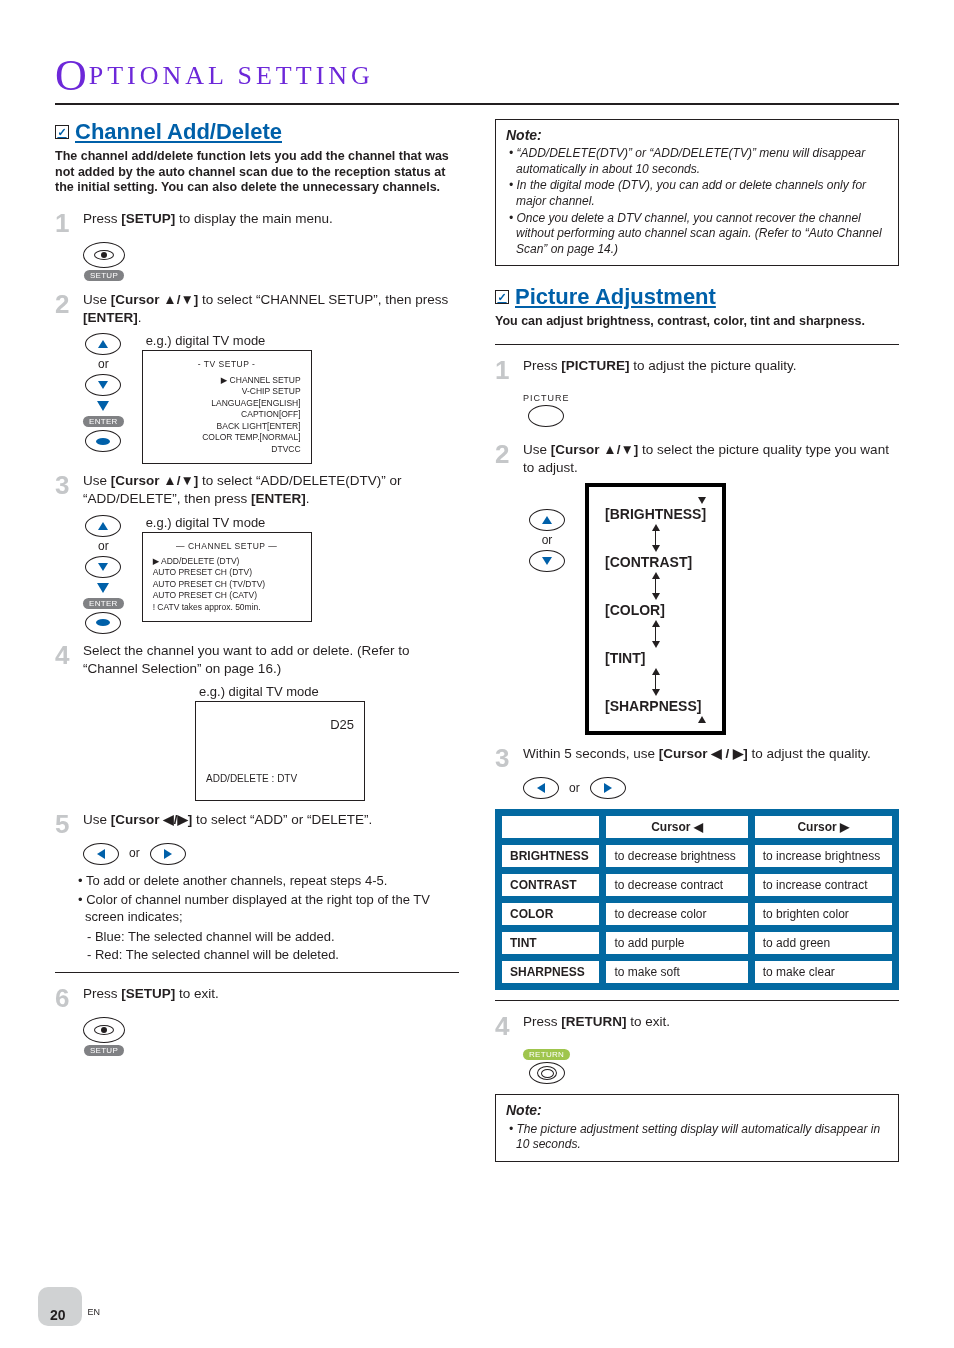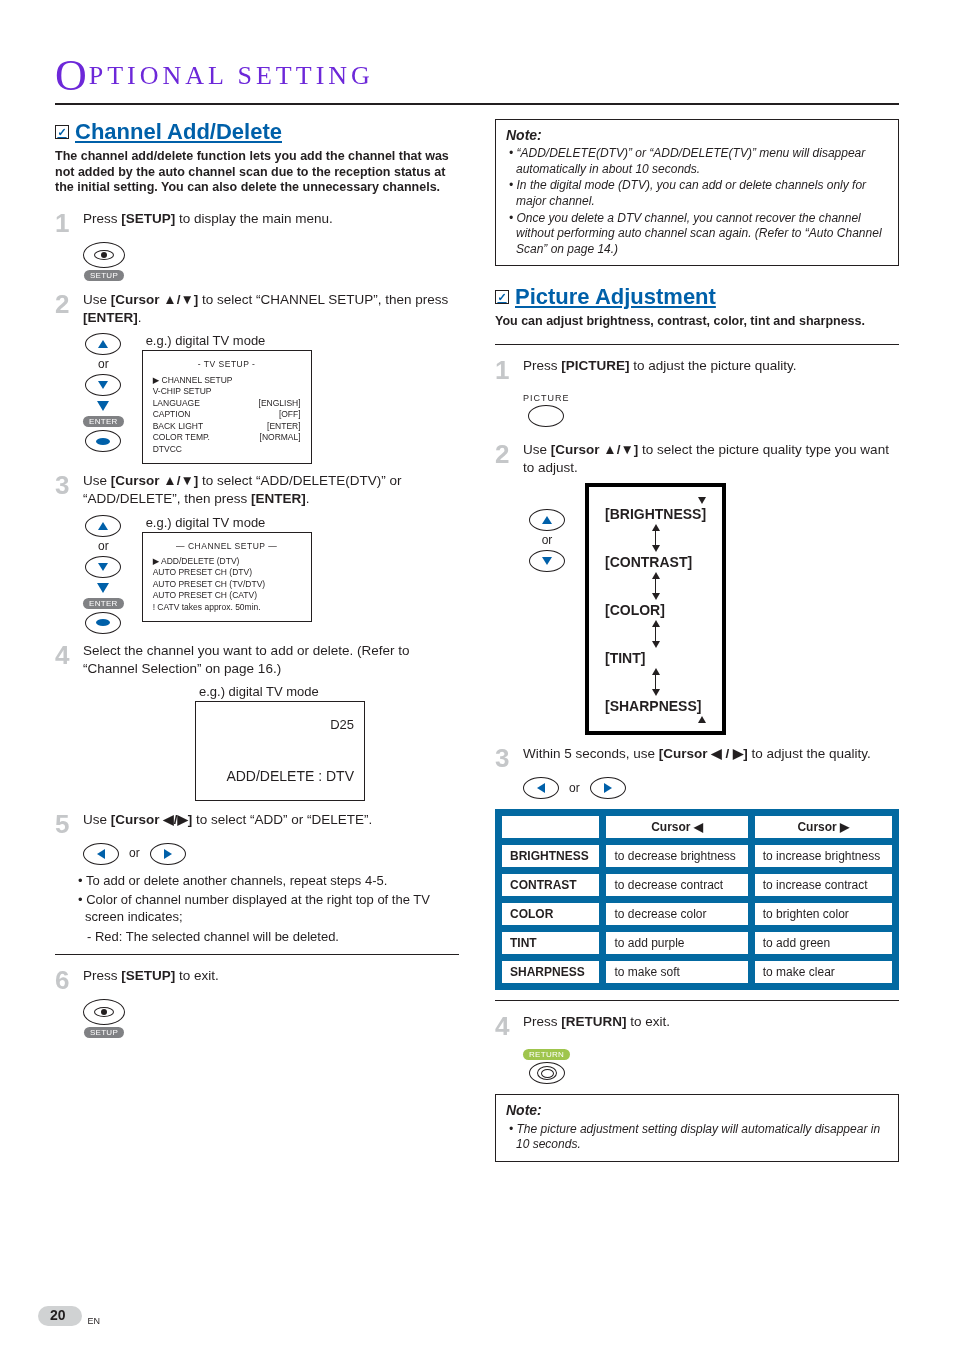--- a/index.html
+++ b/index.html
@@ -30,42 +30,42 @@
   .tri-right { border-top:5px solid transparent; border-bottom:5px solid transparent; border-left:8px solid #0060a9; }
   .tri-black-up { border-left:4px solid transparent; border-right:4px solid transparent; border-bottom:7px solid #231f20; display:inline-block;}
   .tri-black-down { border-left:4px solid transparent; border-right:4px solid transparent; border-top:7px solid #231f20; display:inline-block;}
   .cluster { display:flex; gap:18px; align-items:flex-start; margin-left:28px; margin-bottom:8px;}
   .btn-col { display:flex; flex-direction:column; align-items:center; gap:3px; }
   .or-label { font-size:12px; margin-top:-1px; }
   .down-arrow-blue { width:0; height:0; border-left:6px solid transparent; border-right:6px solid transparent; border-top:10px solid #0060a9; margin:2px 0;}
   .eg-caption { font-size:13px; margin-left:4px; margin-bottom:2px; }
   .osd-box { border:1px solid #231f20; width:170px; padding:8px 10px; font-size:8.5px; line-height:1.35; font-family: Arial, sans-serif; }
   .osd-box .hdr { text-align:center; letter-spacing:0.5px; margin-bottom:4px;}
-  .osd-row { display:flex; }
+  .osd-row { display:flex;text-align:right; }
   .osd-row .l { flex:1; }
   .osd-box.large { width:170px; min-height:100px; font-size:9px; padding:14px 10px; display:flex; flex-direction:column;}
   .osd-ch { text-align:right; font-size:13px; margin-bottom:28px;}
-  .osd-status { text-align:right; margin-top:auto; font-size:14px;}
+  .osd-status { text-align:left; margin-top:auto; font-size:10px;}
   .hr { border:none; border-top:1px solid #231f20; margin:10px 0 12px 0; }
   .note-box { border:1px solid #231f20; padding:6px 10px 8px 10px; font-size:12px; line-height:1.3; }
   .note-box .note-h { font-style:italic; font-weight:700; font-size:14px; margin-bottom:2px;}
   .note-box .note-li { padding-left:10px; text-indent:-7px; font-style:italic; margin-top:1px;}
   .bullet-li { padding-left:10px; text-indent:-7px; margin-top:2px; font-size:13px; line-height:1.3;}
   .sub-li { padding-left:12px; font-size:13px; margin-top:3px;}
   .cycle-box { border:4px solid #000000; padding:10px 16px 8px 16px; font-weight:700; font-size:14px; min-width:140px;}
   .cycle-box .item { margin:2px 0;}
   .cycle-row { display:flex; align-items:flex-start; gap:20px; margin-left:34px;}
   .updown-arrow { display:flex; flex-direction:column; align-items:center; line-height:0.6; margin:2px 0;}
   .updown-arrow .stem {width:1.3px; height:14px; background:#231f20;}
   .adj-table { border-collapse:collapse; width:100%; margin-top:10px; font-size:12px;}
   .adj-table th, .adj-table td { border:7px solid #0369a1; padding:4px 8px; text-align:left;}
   .adj-table th { font-weight:700; text-align:center;}
   .adj-table td:first-child { font-weight:700;}
   .page-num-tab { position:absolute; bottom:22px; left:38px; display:flex; align-items:center;}
-  .page-num-tab .tab { background:#d0d2d3; border-radius:10px; padding:1px 16px 3px 12px; font-weight:700; font-size:14px;}
+  .page-num-tab .tab { background:#d0d2d3; border-radius:10px; padding:20px 16px 3px 12px; font-weight:700; font-size:14px;}
   .page-num-tab .en { font-size:9px; margin-left:6px; margin-top:10px; }
   .swirl { width:20px; height:14px; border:1.2px solid #231f20; border-radius:50%; position:relative;}
   .swirl::after {content:""; position:absolute; width:11px;height:7px;border:1px solid #231f20;border-radius:50%; left:3px; top:2px;}
   .picture-label { font-size:9px; letter-spacing:1px; color:#231f20; margin-bottom:2px; display:block; text-align:center;}
 </style>
 </head>
 <body>
 
 <div class="page">
 
@@ -211,20 +211,21 @@
             <span class="arrow-tri tri-left"></span>
           </span>
         <span class="or-label">or</span>
         <span class="btn-oval small">
             <span class="arrow-tri tri-right"></span>
           </span>
       </div>
       <div style="margin-left:20px;">
         <div class="bullet-li">• To add or delete another channels, repeat steps 4-5.</div>
         <div class="bullet-li">• Color of channel number displayed at the right top of the TV screen indicates;</div>
+        <div class="sub-li">- Blue:  The selected channel will be added.</div>
         <div class="sub-li">- Red:   The selected channel will be deleted.</div>
       </div>
 
       <hr class="hr">
 
       <div class="step">
         <div class="step-num">6</div>
         <div class="step-body">
           <span>Press </span><b>[SETUP]</b><span> to exit.</span>
         </div>

